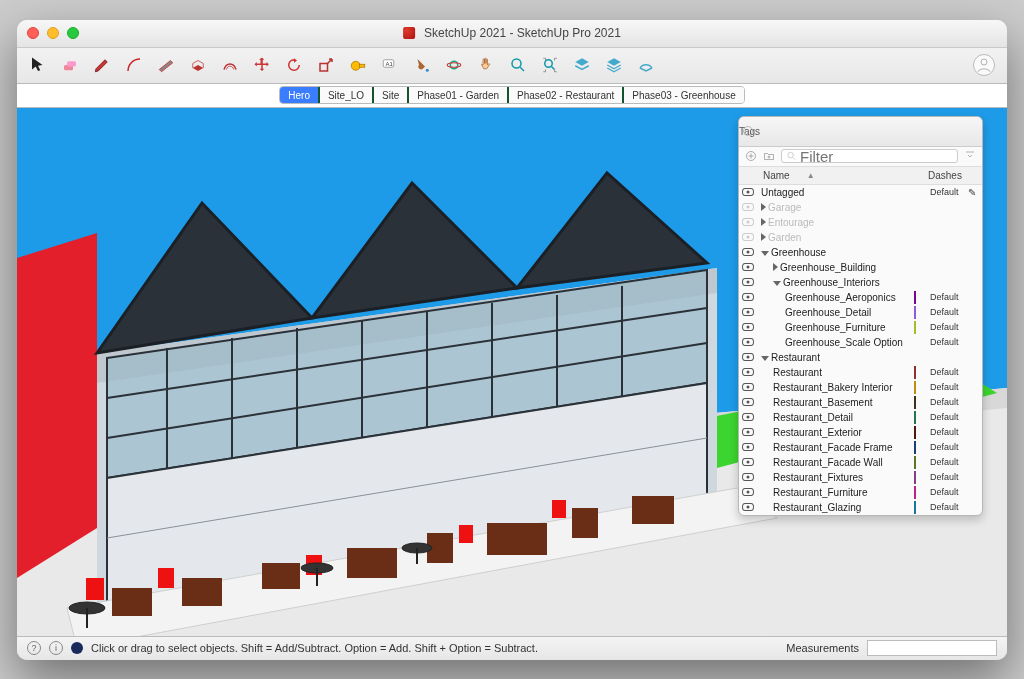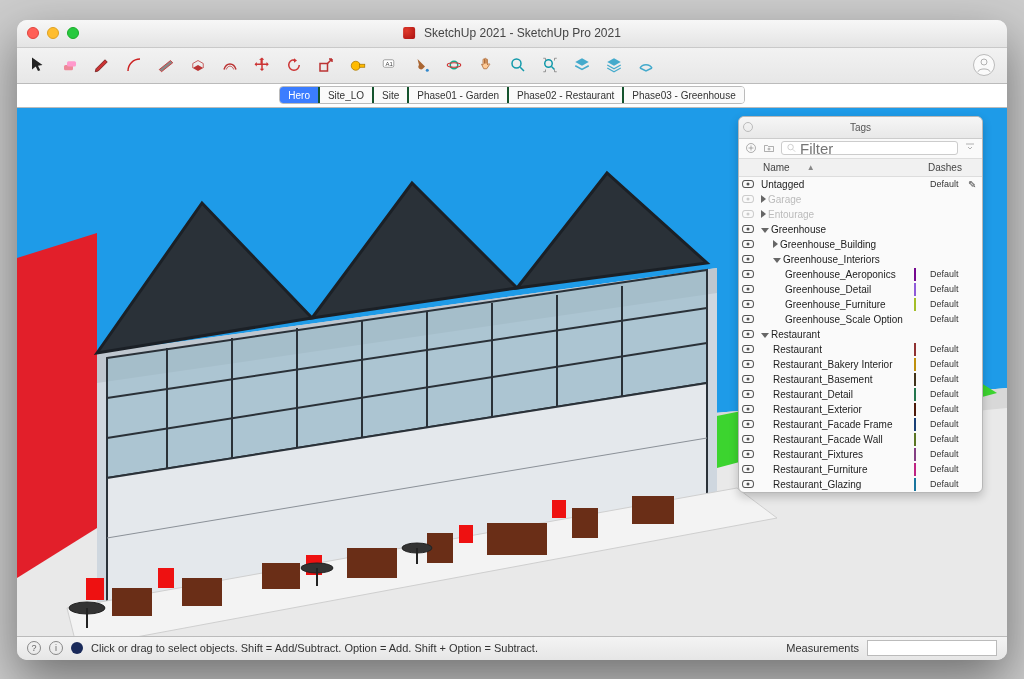--- a/index.html
+++ b/index.html
@@ -25,21 +25,21 @@
 .viewport{ position:relative; width:100%; height:528px; overflow:hidden; }
 .viewport svg{ position:absolute; inset:0; }
 .statusbar{ position:absolute; bottom:0; left:0; right:0; height:24px; background:linear-gradient(#f4f4f4,#e6e6e6); border-top:1px solid #bbb; display:flex; align-items:center; padding:0 10px; font-size:11px; color:#333; gap:8px;}
 .statusbar .circ{ width:14px;height:14px;border:1px solid #888;border-radius:50%; display:flex;align-items:center;justify-content:center;font-size:9px;color:#666;}
 .statusbar .dot{width:12px;height:12px;border-radius:50%;background:#1a2a5a;}
 .statusbar .spacer{flex:1;}
 .statusbar input{width:130px;height:16px;border:1px solid #bbb;background:#fff;font-size:10px;padding:0 4px;}
 
 
 .panel{ position:absolute; right:24px; top:96px; width:245px; background:#fafafa; border:1px solid #b7b7b7; border-radius:6px; box-shadow:0 4px 10px rgba(0,0,0,.2); font-size:10px; color:#222; }
-.panel .pheader{ height:22px; display:flex; justify-content:center; align-items:center; font-size:10px; color:#555; background:linear-gradient(#f6f6f6,#e8e8e8); border-bottom:1px solid #ccc; border-radius:6px 6px 0 0; position:relative;}
+.panel .pheader{ height:30px; display:flex; align-items:center; font-size:10px; color:#555; background:linear-gradient(#f6f6f6,#e8e8e8); border-bottom:1px solid #ccc; border-radius:6px 6px 0 0; position:relative;}
 .panel .pheader .tog{ position:absolute; left:4px; width:10px; height:10px; border:1px solid #bbb; border-radius:50%; }
 .panel .ptools{ height:20px; display:flex; align-items:center; gap:6px; padding:0 6px; border-bottom:1px solid #ddd;}
 .panel .ptools svg{width:12px;height:12px;}
 .panel .ptools .filter{ flex:1; display:flex; align-items:center; border:1px solid #ccc; border-radius:3px; height:14px; padding:0 4px; background:#fff; gap:3px;}
 .panel .ptools .filter input{ border:none; outline:none; font-size:15px; width:100%; background:transparent;}
 .panel .cols{ display:grid; grid-template-columns:18px 1fr 16px 38px 14px; height:18px; align-items:center; border-bottom:1px solid #ddd; background:#f1f1f1; font-size:10px; color:#444; padding-right:2px;}
 .panel .cols .nm{ padding-left:6px; display:flex; align-items:center; gap:17px;}
 .panel .rows{ max-height:330px; overflow:auto;}
 .row{ display:grid; grid-template-columns:18px 1fr 16px 38px 14px; height:15px; align-items:center; font-size:10px; }
 .row .vis{ display:flex; justify-content:center;}
@@ -315,20 +315,29 @@
         </div>
         <div class="row pale">
           <span class="vis">
             <span class="eye off"></span>
           </span>
           <span class="name" style="padding-left: 4px;"><span class="tri r"></span><span>Entourage</span></span>
           <span></span>
           <span class="dash"></span>
           <span></span>
         </div>
+        <div class="row pale">
+          <span class="vis">
+            <span class="eye off"></span>
+          </span>
+          <span class="name" style="padding-left: 4px;"><span class="tri r"></span><span>Garden</span></span>
+          <span></span>
+          <span class="dash"></span>
+          <span></span>
+        </div>
         <div class="row">
           <span class="vis">
             <span class="eye"></span>
           </span>
           <span class="name" style="padding-left: 4px;"><span class="tri d"></span><span>Greenhouse</span></span>
           <span></span>
           <span class="dash"></span>
           <span></span>
         </div>
         <div class="row">

